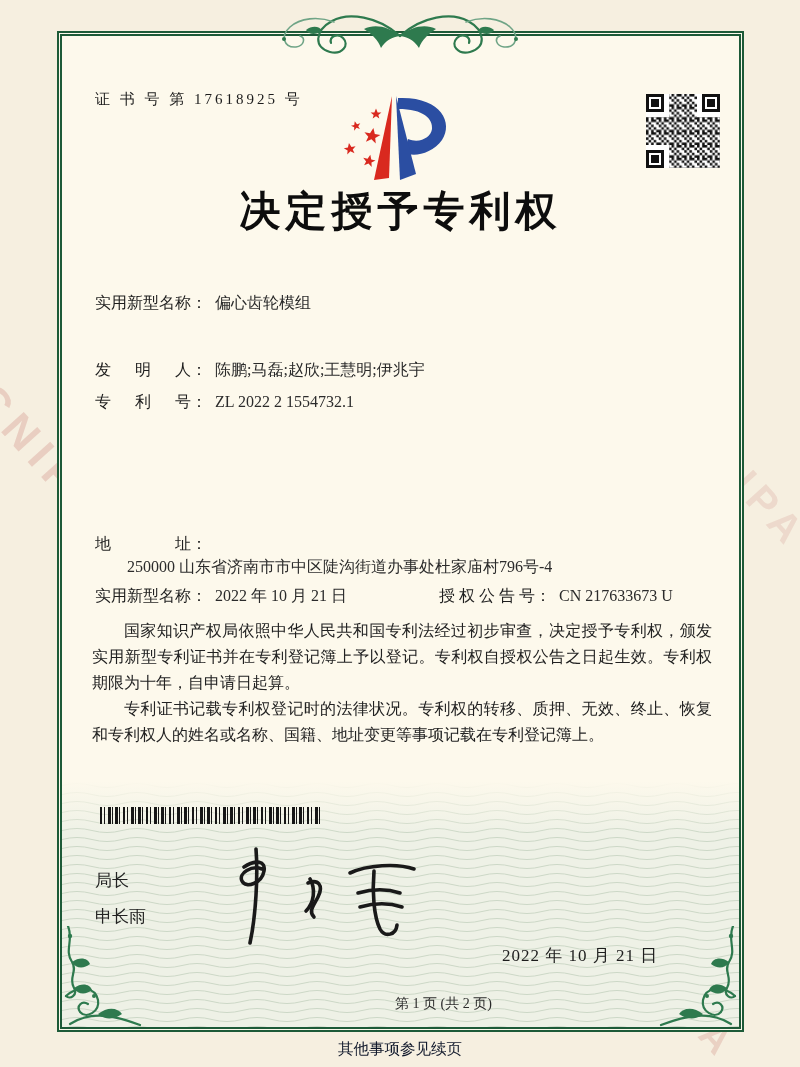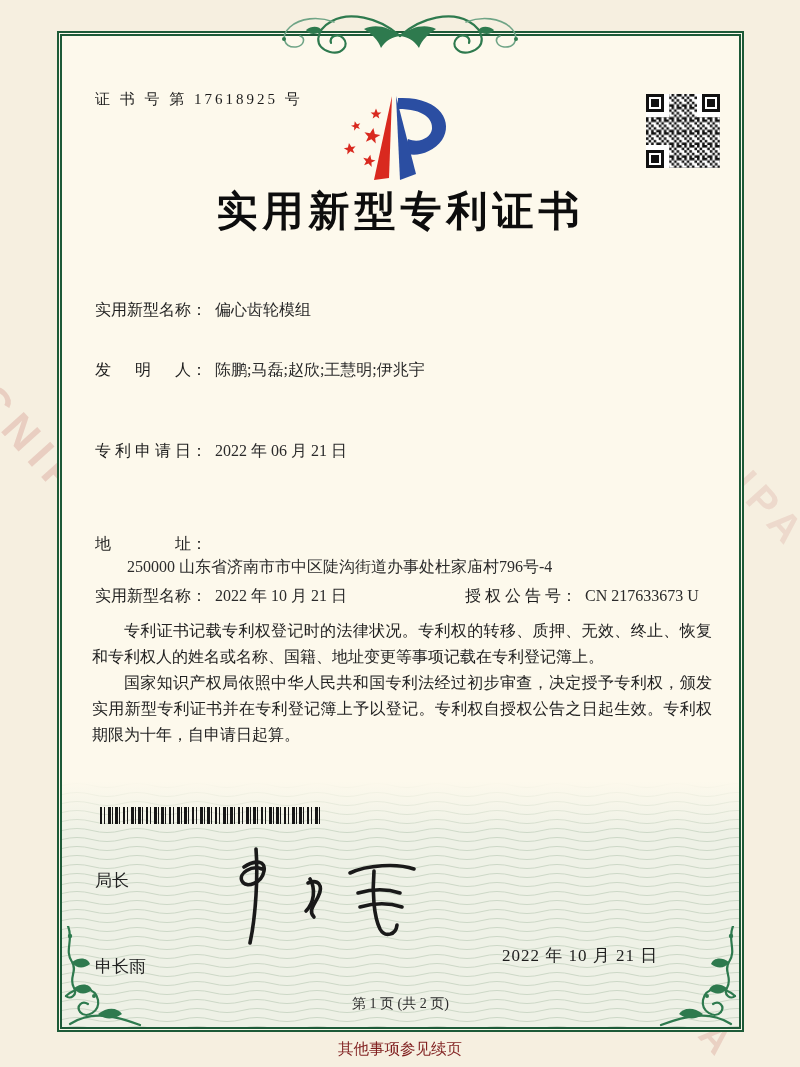--- a/index.html
+++ b/index.html
@@ -23,36 +23,36 @@
   .content{position:absolute;left:0;top:0;width:659px;height:1067px;z-index:6;}
   .abs{position:absolute;}
   .cert-no{left:95px;top:90px;font-size:15px;letter-spacing:3px;color:#1c1c1c;}
   .title{left:62px;top:184px;width:677px;text-align:center;font-size:41px;
       font-weight:700;letter-spacing:5px;color:#0d0d0d;}
   .row{left:95px;font-size:16px;color:#262626;}
   .lbl{display:inline-block;width:96px;text-align:justify;text-align-last:justify;
       vertical-align:top;color:#1e1e1e;}
   .val{margin-left:8px;color:#2b2b2b;}
   .val.wrap{display:inline-block;max-width:505px;vertical-align:top;line-height:24px;margin-left:32px;}
-  .grant2{position:absolute;left:370px;top:0;white-space:nowrap;}
+  .grant2{position:absolute;left:344px;top:0;white-space:nowrap;}
   .paras{left:92px;top:618px;width:620px;font-size:16px;line-height:26px;
       text-align:justify;color:#222;}
   .paras p{margin:0;text-indent:2em;}
   .barcode{left:100px;top:807px;width:222px;height:17px;
       background:repeating-linear-gradient(90deg,
         #161616 0 2px,transparent 2px 4px,
         #161616 4px 5px,transparent 5px 8px,
         #161616 8px 11px,transparent 11px 12px,
         #161616 12px 13px,transparent 13px 15px,
         #161616 15px 18px,transparent 18px 19px,
         #161616 19px 20px,transparent 20px 23px);}
   .sig-label{left:95px;font-size:17px;font-family:Liberation Sans, sans-serif;color:#222;}
   .issue-date{left:502px;top:944px;font-size:17px;letter-spacing:1px;color:#1d1d1d;}
-  .page-no{left:62px;top:995px;width:677px;text-align:center;font-size:14px;color:#2a2a2a;}
-  .footer-note{left:0;top:1039px;width:800px;text-align:center;font-size:15.5px;color:#7f1d1d;}
+  .page-no{left:62px;top:995px;width:677px;text-align:center;font-size:14px;color:#2a2a2a;padding-left:43px;}
+  .footer-note{left:0;top:1039px;width:800px;text-align:center;font-size:15.5px;color:#0f172a;}
   .s2{fill:none;stroke:#2e7a4e;stroke-width:2.2;stroke-linecap:round;}
   .s1{fill:none;stroke:#6fa486;stroke-width:1.6;stroke-linecap:round;}
   .f1{fill:#2e7a4e;}
   .sigp{fill:none;stroke:#191919;stroke-width:3.6;stroke-linecap:round;stroke-linejoin:round;}
 </style>
 </head>
 <body>
 
 <div class="page">
 
@@ -149,50 +149,50 @@
         <rect x="1" y="1" width="5" height="5" fill="#fff"></rect>
         <rect x="2" y="2" width="3" height="3" fill="#111"></rect>
       <rect x="22" y="0" width="7" height="7" fill="#111"></rect>
         <rect x="23" y="1" width="5" height="5" fill="#fff"></rect>
         <rect x="24" y="2" width="3" height="3" fill="#111"></rect>
       <rect x="0" y="22" width="7" height="7" fill="#111"></rect>
         <rect x="1" y="23" width="5" height="5" fill="#fff"></rect>
         <rect x="2" y="24" width="3" height="3" fill="#111"></rect>
     </svg>
 
-    <div class="abs title">实用新型专利证书</div>
-
-    <div class="abs row" style="top:300px">
+    <div class="abs title">决定授予专利权</div>
+
+    <div class="abs row" style="top:293px">
       <span class="lbl">实用新型名称</span><span>：</span><span class="val">偏心齿轮模组</span>
     </div>
     <div class="abs row" style="top:360px">
       <span class="lbl">发明人</span><span>：</span><span class="val">陈鹏;马磊;赵欣;王慧明;伊兆宇</span>
     </div>
-    <div class="abs row" style="top:441px">
-      <span class="lbl">专利申请日</span><span>：</span><span class="val">2022 年 06 月 21 日</span>
+    <div class="abs row" style="top:392px">
+      <span class="lbl">专利号</span><span>：</span><span class="val">ZL 2022 2 1554732.1</span>
     </div>
     <div class="abs row" style="top:534px">
       <span class="lbl">地址</span><span>：</span><span class="val wrap">250000 山东省济南市市中区陡沟街道办事处杜家庙村796号-4</span>
     </div>
     <div class="abs row" style="top:586px">
       <span class="lbl">实用新型名称</span><span>：</span><span class="val">2022 年 10 月 21 日</span>
       <span class="grant2">
         <span class="lbl">授权公告号</span><span>：</span><span class="val">CN 217633673 U</span>
       </span>
     </div>
 
     <div class="abs paras">
+      <p>国家知识产权局依照中华人民共和国专利法经过初步审查，决定授予专利权，颁发实用新型专利证书并在专利登记簿上予以登记。专利权自授权公告之日起生效。专利权期限为十年，自申请日起算。</p>
       <p>专利证书记载专利权登记时的法律状况。专利权的转移、质押、无效、终止、恢复和专利权人的姓名或名称、国籍、地址变更等事项记载在专利登记簿上。</p>
-      <p>国家知识产权局依照中华人民共和国专利法经过初步审查，决定授予专利权，颁发实用新型专利证书并在专利登记簿上予以登记。专利权自授权公告之日起生效。专利权期限为十年，自申请日起算。</p>
     </div>
 
     <div class="abs barcode"></div>
 
     <div class="abs sig-label" style="top:869px">局长</div>
-    <div class="abs sig-label" style="top:955px">申长雨</div>
+    <div class="abs sig-label" style="top:905px">申长雨</div>
 
     <svg class="abs" style="left:222px;top:845px;width:210px;height:102px" viewBox="0 0 210 102">
       <path class="sigp" d="M22,22 C34,14 44,16 42,26 C40,38 24,44 20,36 C16,28 30,20 40,24"></path>
       <path class="sigp" d="M34,4 C36,30 34,70 28,98"></path>
       <path class="sigp" d="M88,34 C94,44 92,58 84,66"></path>
       <path class="sigp" d="M86,38 C96,34 102,40 96,52 C92,60 86,66 92,72"></path>
       <path class="sigp" d="M128,28 C145,20 175,18 192,24"></path>
       <path class="sigp" d="M152,26 C150,48 152,72 158,84 C163,93 174,90 175,80"></path>
       <path class="sigp" d="M136,48 C150,44 166,44 178,48"></path>
       <path class="sigp" d="M138,62 C152,58 168,58 180,62"></path>

